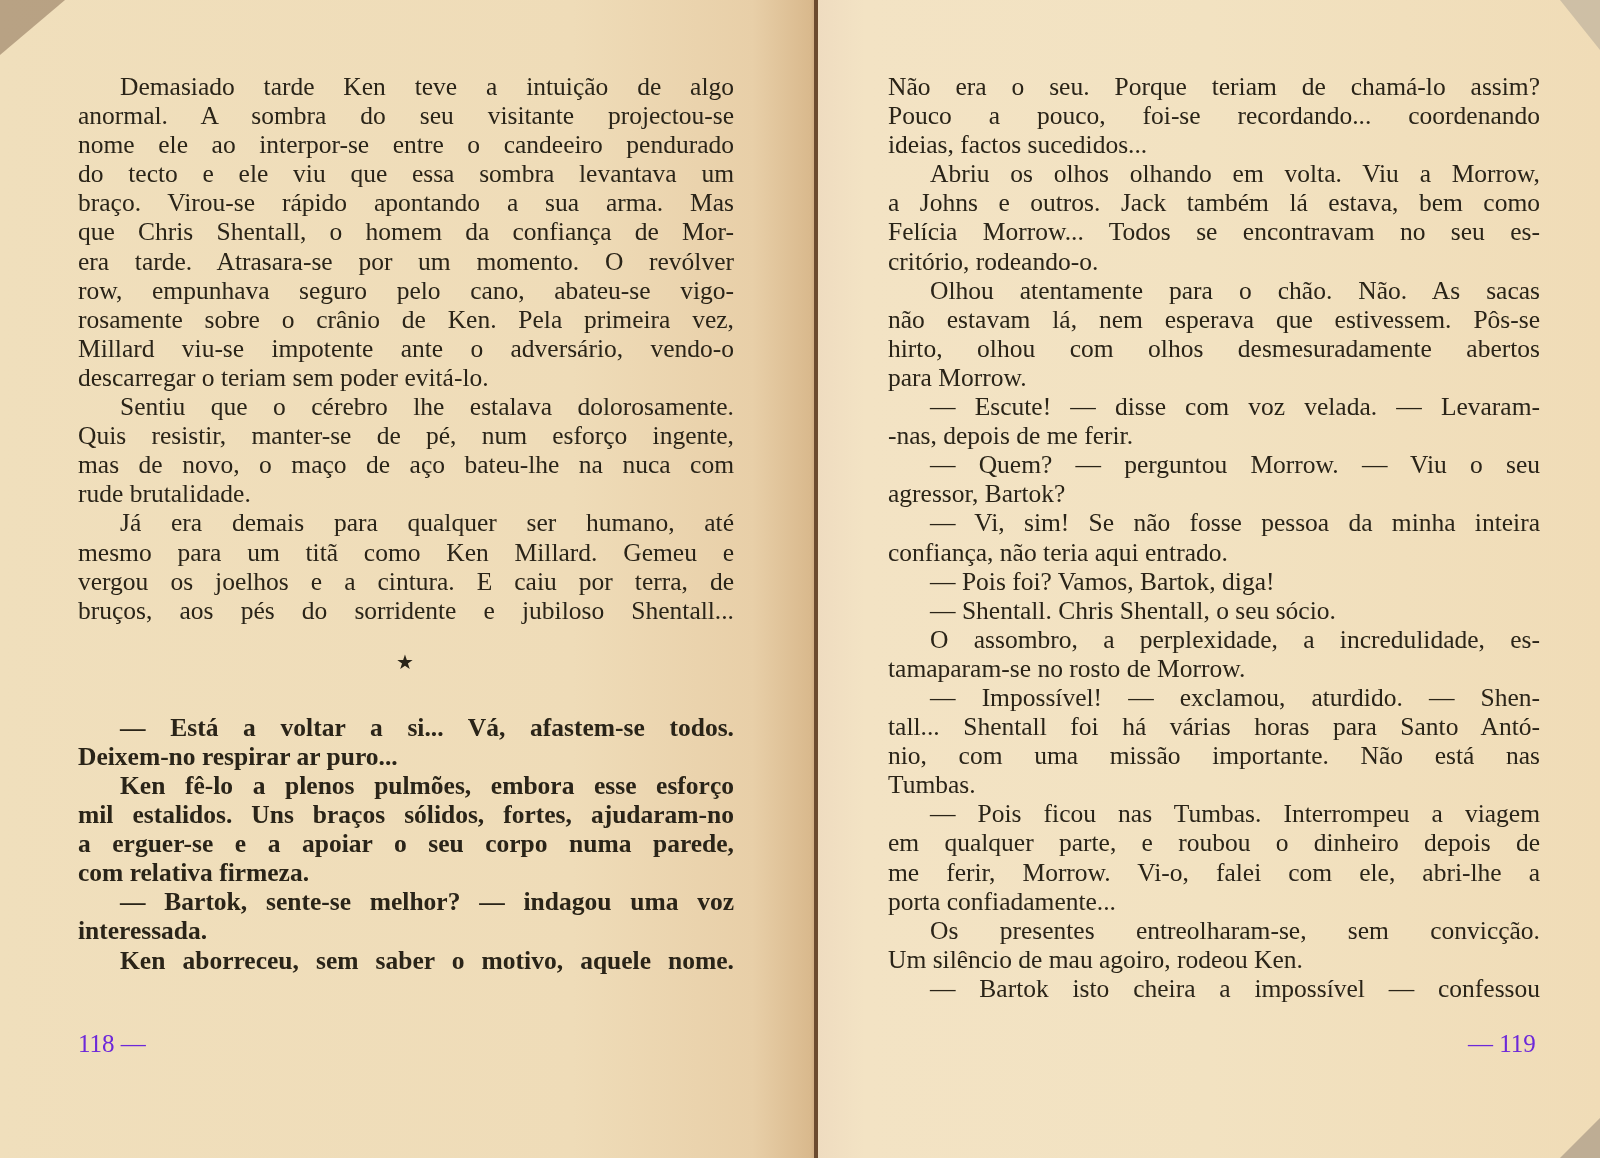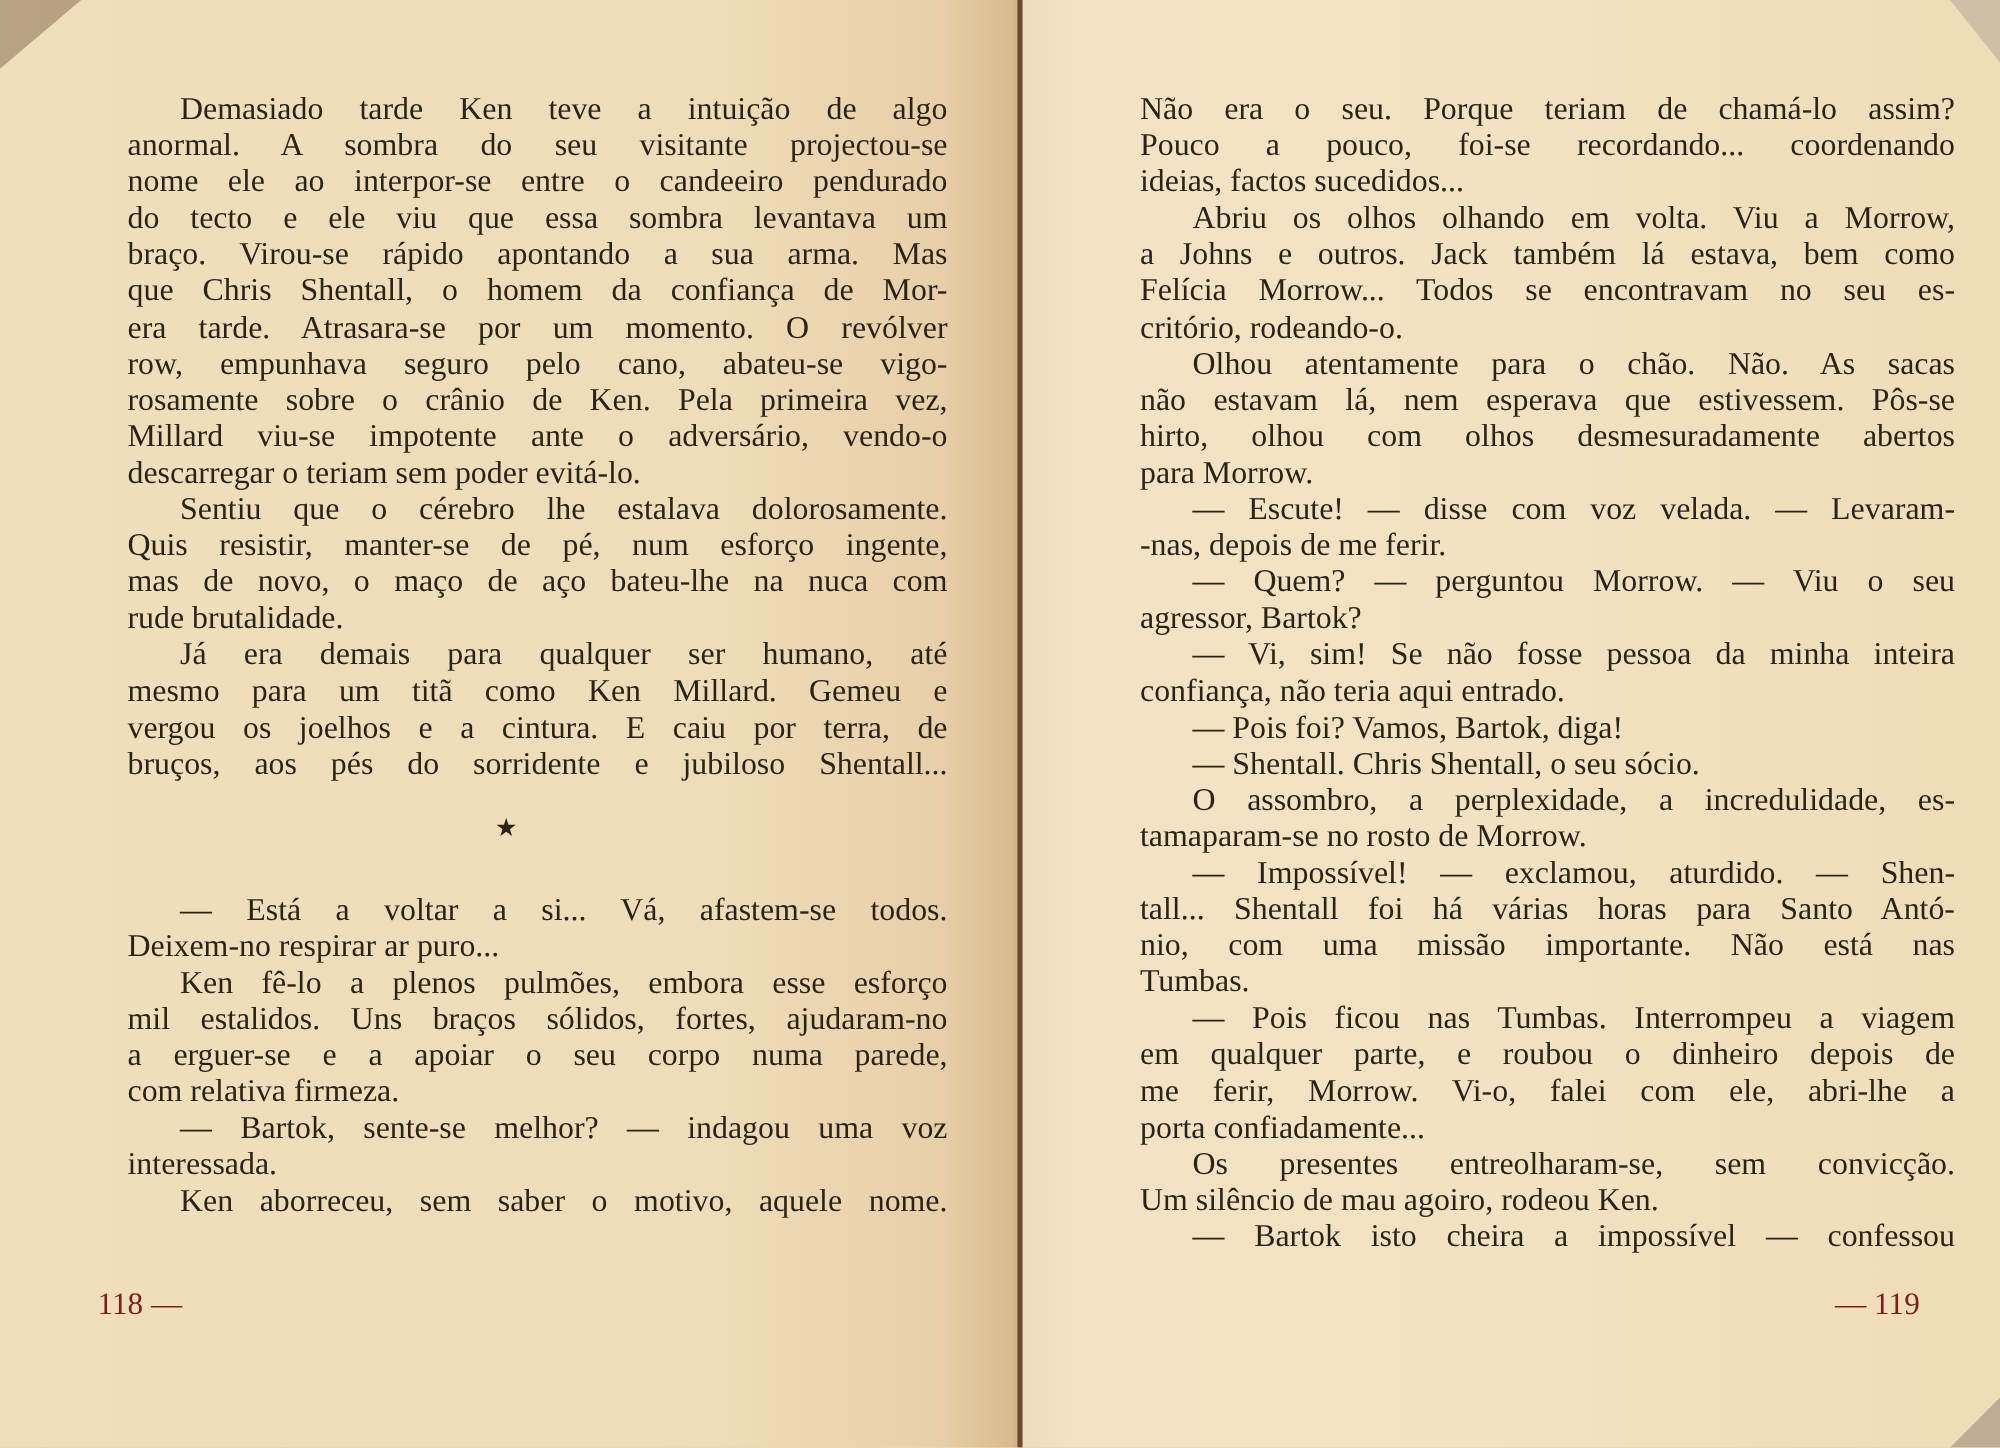--- a/index.html
+++ b/index.html
@@ -35,33 +35,33 @@
     opacity:.6;
   }
   .corner-br {
     position:absolute; right:0; bottom:0; width:0; height:0;
     border-bottom:40px solid #9c8d7d; border-left:40px solid transparent;
     opacity:.6;
   }
   .text-block {
     position:absolute;
     font-family:"Liberation Serif", "DejaVu Serif", serif;
-    font-size:25.5px; line-height:29.1px; color:#2a2418;margin-left:24px;
+    font-size:25.5px; line-height:29.1px; color:#2a2418;
   }
   .left-text { left:78px; top:72px; width:656px; }
   .right-text { left:888px; top:72px; width:652px; }
   .line { display:block; white-space:nowrap; text-align:justify; text-align-last:justify; }
   .line.last { text-align-last:left; }
   .line.indent { padding-left:42px; }
   .star {
     position:absolute; left:396px; top:650px; font-size:20px; color:#2a2418;
     font-family:"DejaVu Sans", sans-serif;
   }
   .folio {
-    position:absolute; top:1030px; font-size:25px; color:#7f1d1d;
+    position:absolute; top:1030px; font-size:25px; color:#6d28d9;
     font-family:"Liberation Serif", serif;
   }
   .folio-left { left:78px; }
   .folio-right { left:1468px; }
 </style>
 </head>
 <body>
 
 <div class="spread">
   <div class="page page-left"></div>
@@ -86,21 +86,21 @@
         <span class="line last">descarregar o teriam sem poder evitá-lo.</span>
         <span class="line indent">Sentiu que o cérebro lhe estalava dolorosamente.</span>
         <span class="line">Quis resistir, manter-se de pé, num esforço ingente,</span>
         <span class="line">mas de novo, o maço de aço bateu-lhe na nuca com</span>
         <span class="line last">rude brutalidade.</span>
         <span class="line indent">Já era demais para qualquer ser humano, até</span>
         <span class="line">mesmo para um titã como Ken Millard. Gemeu e</span>
         <span class="line">vergou os joelhos e a cintura. E caiu por terra, de</span>
         <span class="line">bruços, aos pés do sorridente e jubiloso Shentall...</span>
       </div>
-    <div id="left-s2" style="margin-top:88px;">
+    <div id="left-s2" style="margin-top:88px;font-weight:bold;">
         <span class="line indent">— Está a voltar a si... Vá, afastem-se todos.</span>
         <span class="line last">Deixem-no respirar ar puro...</span>
         <span class="line indent">Ken fê-lo a plenos pulmões, embora esse esforço</span>
         <span class="line">mil estalidos. Uns braços sólidos, fortes, ajudaram-no</span>
         <span class="line">a erguer-se e a apoiar o seu corpo numa parede,</span>
         <span class="line last">com relativa firmeza.</span>
         <span class="line indent">— Bartok, sente-se melhor? — indagou uma voz</span>
         <span class="line last">interessada.</span>
         <span class="line indent">Ken aborreceu, sem saber o motivo, aquele nome.</span>
       </div>

